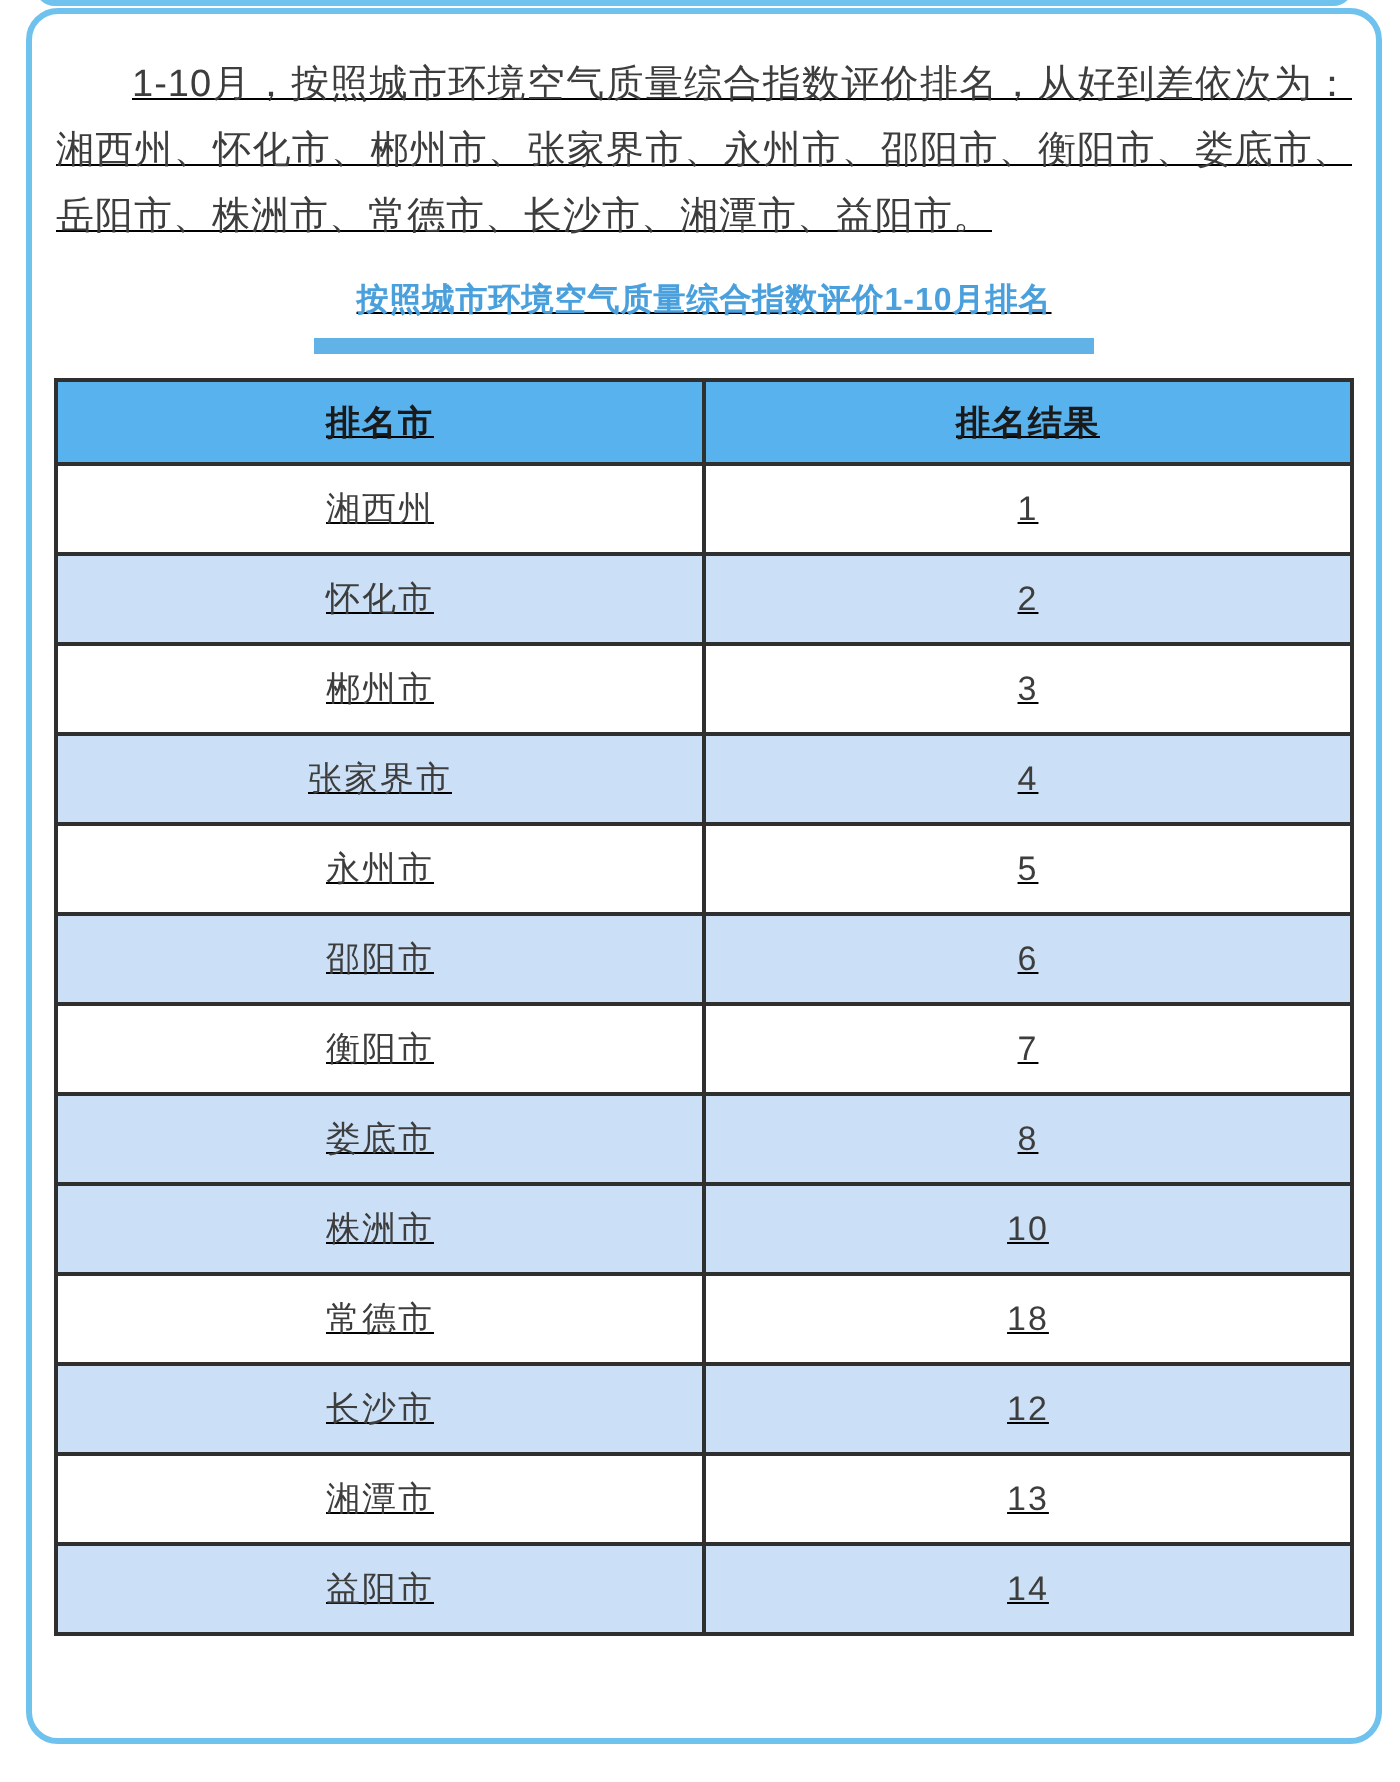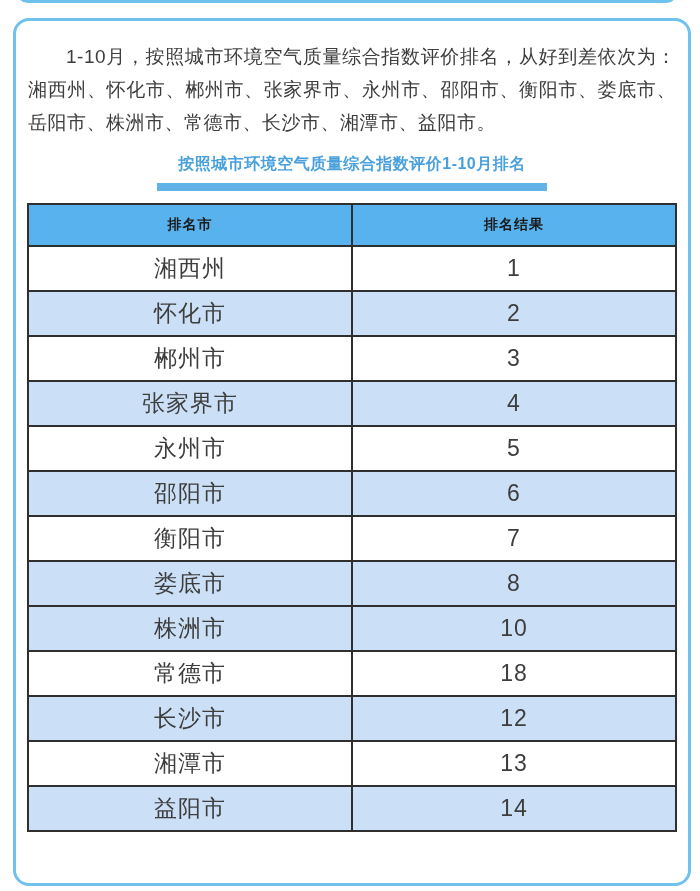--- a/index.html
+++ b/index.html
@@ -22,28 +22,29 @@
     top: -18px;
     width: 660px;
     height: 21px;
     border: 3px solid var(--frame-border, #6fc1ee);
     border-radius: 14px;
     box-sizing: border-box;
   }
   .card {
     position: absolute;
     left: 13px;
-    top: 18px;
+    top: 4px;
     width: 678px;
     height: 868px;
     box-sizing: border-box;
     border: 3px solid var(--frame-border, #6fc1ee);
     border-radius: 16px;
     background: #ffffff;
     overflow: hidden;
+    text-decoration: underline;
   }
   .summary {
     margin: 19px 12px 0 12px;
     font-size: 19px;
     line-height: 33px;
     letter-spacing: 0.5px;
     color: var(--text-color, #3d3d3d);
     text-indent: 2em;
     text-align: justify;
   }
@@ -69,28 +70,28 @@
   }
   table.ranking-table th,
   table.ranking-table td {
     border: 2px solid var(--table-border, #2f2f2f);
     text-align: center;
     padding: 0;
   }
   table.ranking-table th {
     height: 40px;
     background: var(--header-bg, #58b2ee);
-    font-size: 14px;
+    font-size: 17px;
     font-weight: bold;
     color: var(--header-text, #1a1a1a);
     letter-spacing: 1px;
   }
   table.ranking-table td {
     height: 43px;
-    font-size: 23px;
+    font-size: 17px;
     color: var(--text-color, #3d3d3d);
     background: #ffffff;
     letter-spacing: 1px;
   }
   table.ranking-table tr.stripe td {
     background: var(--stripe-bg, #cbe0f6);
   }
 </style>
 </head>
 <body>

